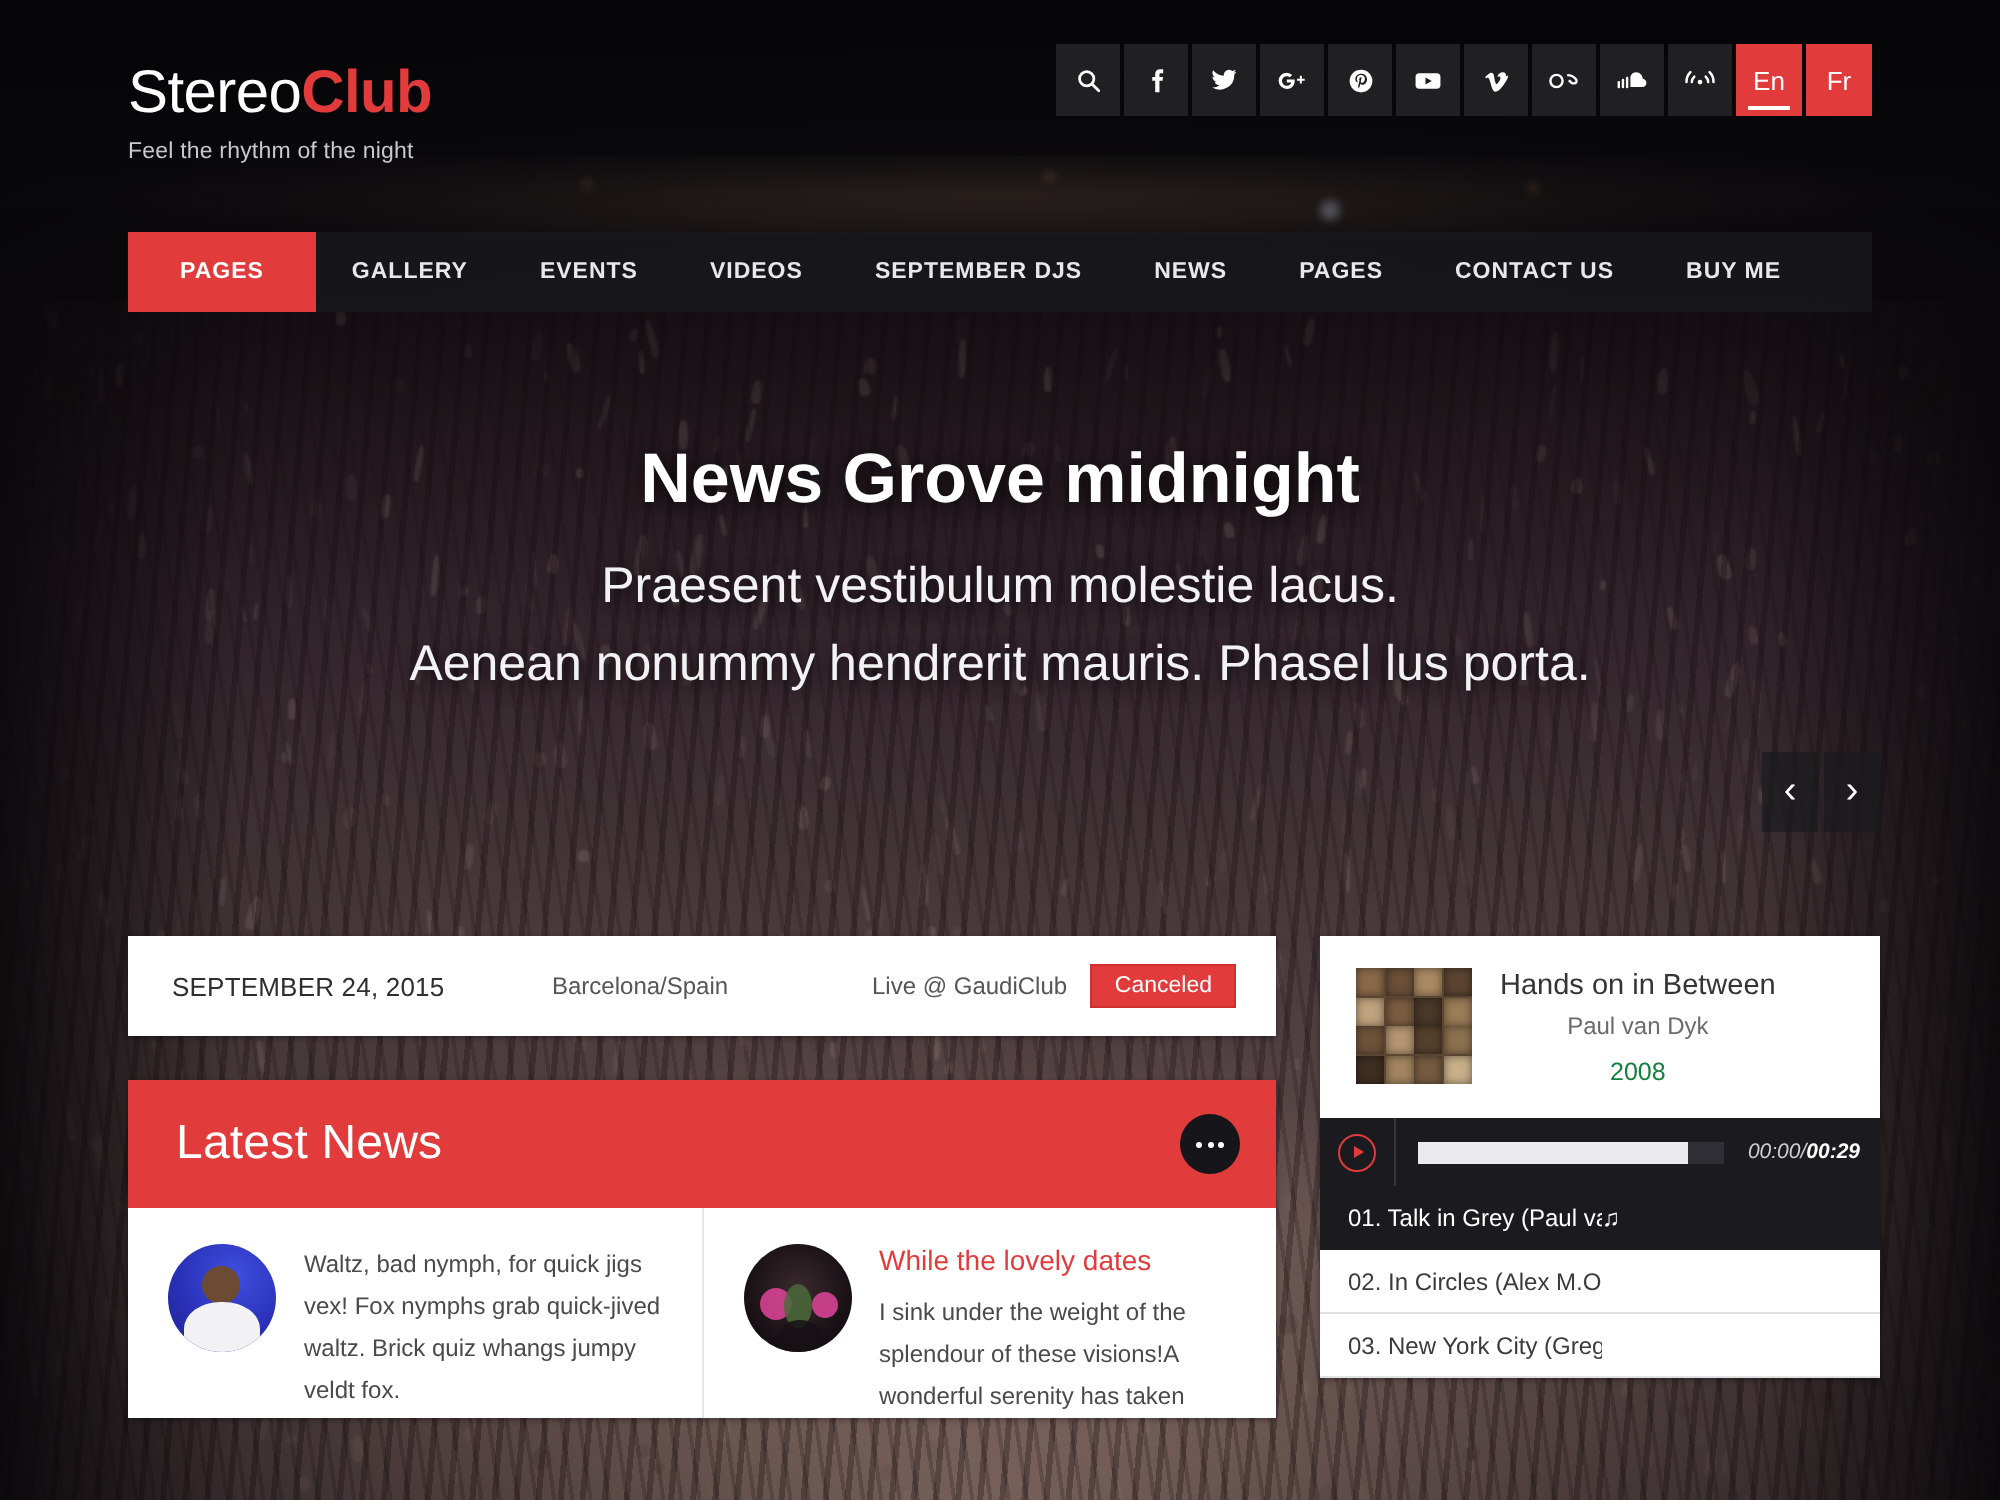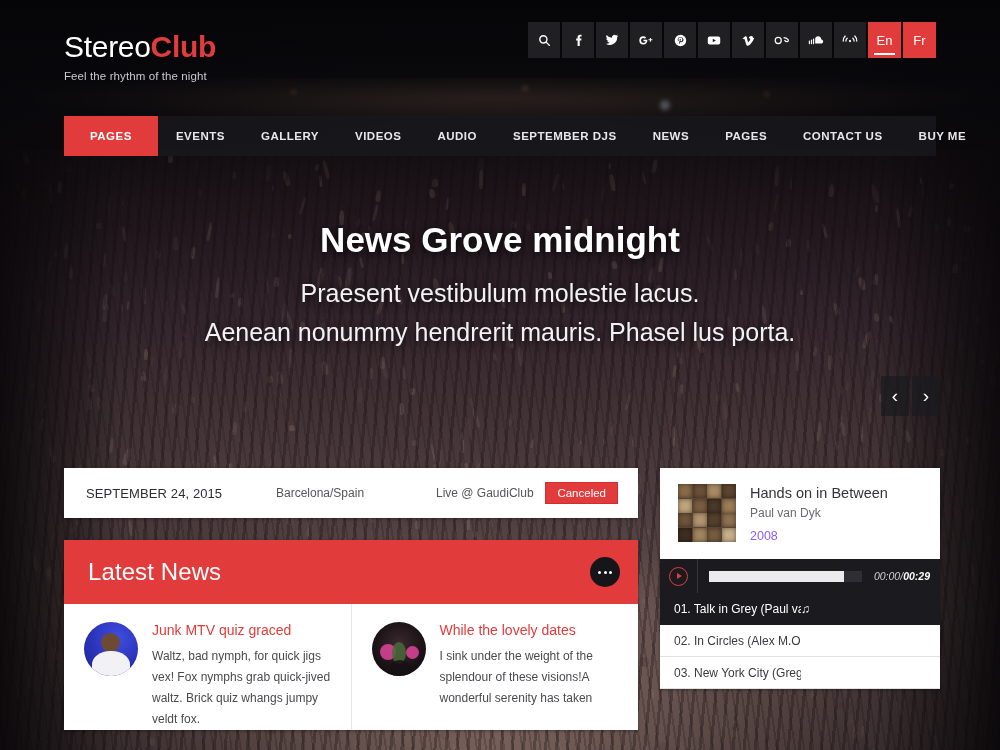--- a/index.html
+++ b/index.html
@@ -137,24 +137,24 @@
   .th-b { background: radial-gradient(circle at 50% 42%, #3a2a2e 0%, #1a1216 60%, #0b0809 100%); }
   .th-b i { position: absolute; border-radius: 50%; }
   .news-txt { min-width: 0; }
   .news-title { color: #e23b3b; font-size: 14px; font-weight: 400; margin-bottom: 7px; cursor: pointer; line-height: 1.2; }
   .news-p { color: #4a4a4e; font-size: 12px; line-height: 1.75; }
 
   
   .album-body { padding: 16px 18px 16px 18px; display: flex; gap: 14px; }
   .album-art { width: 58px; height: 58px; flex: none; position: relative; overflow: hidden; background: #5a4432; }
   .album-art i { position: absolute; display: block; }
-  .album-meta { padding-top: 1px; }
+  .album-meta { padding-top: 1px; text-align: center; }
   .album-name { font-size: 14.5px; color: #333338; margin-bottom: 5px; }
   .album-artist { font-size: 12px; color: #6a6a70; margin-bottom: 9px; }
-  .album-year { font-size: 12.5px; color: #8b5cf6; }
+  .album-year { font-size: 12.5px; color: #15803d; }
 
   .player { background: #1b1b1f; height: 34px; display: flex; align-items: center; padding: 0 10px 0 9px; }
   .play-btn {
     width: 19px; height: 19px; border-radius: 50%; border: 1.6px solid #e23b3b;
     display: flex; align-items: center; justify-content: center; flex: none; cursor: pointer;
   }
   .play-btn b { width: 0; height: 0; border-left: 5px solid #e23b3b; border-top: 3.5px solid transparent; border-bottom: 3.5px solid transparent; margin-left: 1.5px; }
   .player-sep { width: 1px; height: 34px; background: #36363c; margin: 0 11px 0 9px; }
   .prog { flex: 1; height: 11px; background: #2e2e34; position: relative; cursor: pointer; }
   .prog b { position: absolute; left: 0; top: 0; bottom: 0; width: 88%; background: #ebebee; display: block; }
@@ -938,24 +938,23 @@
             <path d="M5.8 4.5A4.4 4.4 0 004.4 7.6M12.2 4.5a4.4 4.4 0 011.4 3.1M3.6 2A7.5 7.5 0 001.4 7.6M14.4 2a7.5 7.5 0 012.2 5.6"></path>
           </svg>
         </div>
         <div class="lang active">En</div>
         <div class="lang ">Fr</div>
       </div>
   </div>
 
   <div class="nav" id="main-nav">
       <a class="active">PAGES</a>
+      <a class="">GALLERY</a>
       <a class="">EVENTS</a>
-      <a class="">GALLERY</a>
       <a class="">VIDEOS</a>
-      <a class="">AUDIO</a>
       <a class="">SEPTEMBER DJS</a>
       <a class="">NEWS</a>
       <a class="">PAGES</a>
       <a class="">CONTACT US</a>
       <a class="">BUY ME</a>
     </div>
 
   <div class="hero-text">
     <div class="hero-h1">News Grove midnight</div>
     <div class="hero-sub">
@@ -989,21 +988,20 @@
           <div class="dots">
               <i></i>
               <i></i>
               <i></i>
             </div>
         </div>
         <div class="news-body" id="news-body">
             <div class="news-item">
               <div class="news-thumb th-a"></div>
               <div class="news-txt">
-                <div class="news-title">Junk MTV quiz graced</div>
                 <div class="news-p">Waltz, bad nymph, for quick jigs vex! Fox nymphs grab quick-jived waltz. Brick quiz whangs jumpy veldt fox.</div>
               </div>
             </div>
             <div class="news-item">
               <div class="news-thumb th-b">
                 <i style="left: 8px; top: 22px; width: 16px; height: 16px; background: rgb(224, 69, 154); opacity: 0.85;"></i>
                 <i style="left: 34px; top: 24px; width: 13px; height: 13px; background: rgb(224, 69, 154); opacity: 0.85;"></i>
                 <i style="left: 20px; top: 20px; width: 14px; height: 22px; background: rgb(74, 106, 58); opacity: 0.85;"></i>
                 <i style="left: 17px; top: 38px; width: 22px; height: 18px; background: rgb(23, 16, 20); opacity: 0.85;"></i>
               </div>

